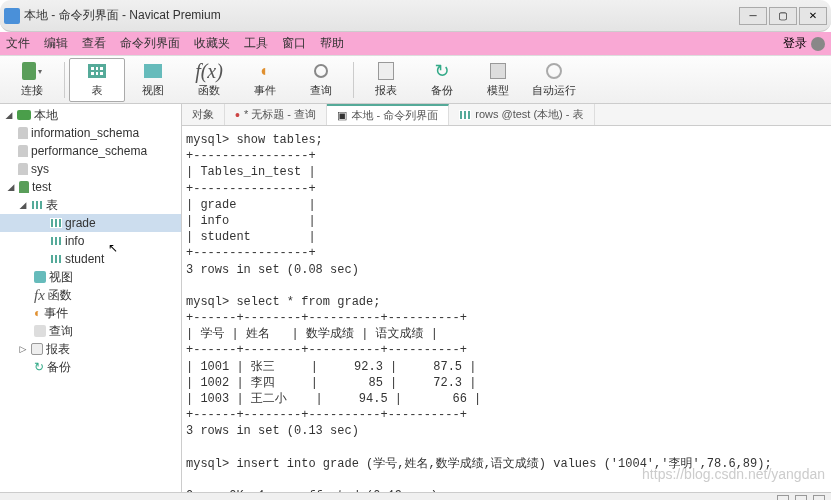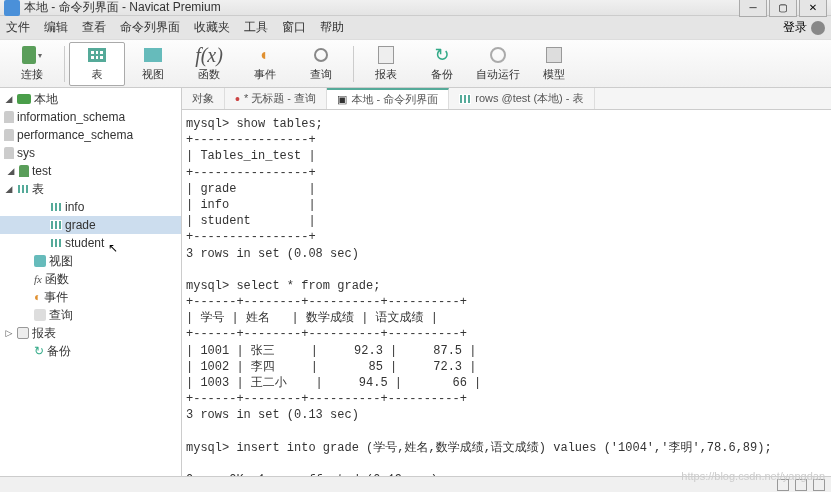--- a/index.html
+++ b/index.html
@@ -1,24 +1,24 @@
 <!DOCTYPE html>
 <html><head>
 <meta charset="utf-8">
 <style>
 * { box-sizing: border-box; margin: 0; padding: 0; font-family: "Microsoft YaHei", sans-serif; }
 body { width: 831px; height: 500px; background: #fff; font-size: 12px; overflow: hidden; position: relative; }
 
-.titlebar { height: 16px; background: linear-gradient(#f0f0f0,#e4e4e4); border-bottom: 1px solid #ccc; display: flex; align-items: center; padding: 0 4px; }
+.titlebar { height: 32px; background: linear-gradient(#f0f0f0,#e4e4e4); border-bottom: 1px solid #ccc; display: flex; align-items: center; padding: 0 4px; border-radius: 11px; }
 .titlebar .app-icon { width: 16px; height: 16px; background: #4a90d9; border-radius: 2px; margin-right: 4px; }
 .titlebar .title-text { flex: 1; color: #333; }
 .win-btns { display: flex; gap: 2px; }
 .win-btn { width: 28px; height: 18px; border: 1px solid #aaa; background: #e5e5e5; display: flex; align-items: center; justify-content: center; font-size: 10px; }
 
-.menubar { height: 24px; background: #e5e5e5; border-bottom: 1px solid #ddd; display: flex; align-items: center; padding: 0 6px; gap: 14px; }
+.menubar { height: 24px; background: #f9a8d4; border-bottom: 1px solid #ddd; display: flex; align-items: center; padding: 0 6px; gap: 14px; }
 .menu-item { color: #333; cursor: pointer; }
 .menubar .right { margin-left: auto; display: flex; align-items: center; gap: 4px; }
 .user-icon { width: 14px; height: 14px; background: #888; border-radius: 50%; }
 
 .toolbar { height: 48px; background: linear-gradient(#fdfdfd,#f0f0f0); border-bottom: 1px solid #ccc; display: flex; align-items: center; padding: 0 4px; }
 .tool-btn { width: 56px; height: 44px; display: flex; flex-direction: column; align-items: center; justify-content: center; gap: 2px; cursor: pointer; font-size: 11px; color: #333; border-radius: 2px; }
 .tool-btn.active { background: #fff; border: 1px solid #aaa; }
 .tool-ic { width: 20px; height: 20px; display: flex; align-items: center; justify-content: center; }
 .ic-link { background: #5a9e5a; border-radius: 2px; width: 18px; height: 18px; position: relative; }
 .ic-query { background: #e8a23f; border-radius: 50%; width: 18px; height: 18px; }
@@ -34,42 +34,42 @@
 .ic-auto { width: 16px; height: 16px; border: 2px solid #aaa; border-radius: 50%; }
 .ic-model { width: 16px; height: 16px; background: #ddd; border: 1px solid #999; }
 .vsep { width: 1px; height: 36px; background: #ccc; margin: 0 4px; }
 .tool-drop { font-size: 8px; color: #666; margin-left: 2px; }
 
 .main { display: flex; height: 388px; }
 .sidebar { width: 182px; border-right: 1px solid #ccc; background: #fff; overflow: auto; padding-top: 2px; }
 .tree-item { display: flex; align-items: center; height: 18px; padding-left: 4px; cursor: pointer; gap: 3px; }
 .tree-item.sel { background: #cde; }
 .expand { width: 10px; font-size: 9px; color: #555; text-align: center; }
-.pad1 { padding-left: 4px; }
+.pad1 { padding-left: 18px; }
 .pad2 { padding-left: 34px; }
 .pad3 { padding-left: 50px; }
 .ic-conn { width: 14px; height: 10px; background: #4a9e4a; border-radius: 2px; }
 .ic-db { width: 10px; height: 12px; background: #ccc; border-radius: 2px 2px 0 0; position: relative; }
 .ic-db.active { background: #5a9e5a; }
 .ic-tbl { width: 12px; height: 10px; display: grid; grid-template-columns: 1fr 1fr 1fr; background: #5a9; }
 .ic-tbl div { border: 1px solid #fff; }
 .ic-small { width: 12px; height: 12px; border-radius: 2px; }
 .tree-label { font-size: 12px; color: #333; }
 
 .content { flex: 1; display: flex; flex-direction: column; }
 .subtabs { height: 22px; border-bottom: 1px solid #ccc; display: flex; align-items: center; background: #f5f5f5; font-size: 11px; }
 .subtab { padding: 0 10px; height: 100%; display: flex; align-items: center; gap: 4px; border-right: 1px solid #ddd; cursor: pointer; color: #555; }
 .subtab.active { background: #fff; border-top: 2px solid #5a9; }
 .dot-red { color: #c44; font-size: 14px; }
 
 .terminal { flex: 1; background: #fff; font-family: "Courier New", monospace; font-size: 12px; color: #333; padding: 6px 4px; overflow: auto; white-space: pre; line-height: 1.35; }
 
 .statusbar { height: 16px; background: #f0f0f0; border-top: 1px solid #ccc; font-size: 10px; display: flex; align-items: center; justify-content: flex-end; padding: 0 6px; gap: 6px; }
 .stat-ic { width: 12px; height: 12px; border: 1px solid #999; }
-.watermark { position: absolute; right: 6px; bottom: 18px; font-size: 11px; color: #ccc; font-family: sans-serif; }
+.watermark { position: absolute; right: 6px; bottom: 18px; font-size: 14px; color: #ccc; font-family: sans-serif; }
 .cursor-arrow { position: absolute; left: 108px; top: 241px; font-size: 12px; color: #000; pointer-events: none; }
 </style>
 </head>
 <body>
 
 <div class="titlebar">
   <div class="app-icon"></div>
   <div class="title-text">本地 - 命令列界面 - Navicat Premium</div>
   <div class="win-btns">
     <div class="win-btn">─</div>
@@ -147,29 +147,29 @@
       <span>报表</span>
     </div>
   <div class="tool-btn">
       <div class="tool-ic">
         <span class="ic-backup">↻</span>
       </div>
       <span>备份</span>
     </div>
   <div class="tool-btn">
       <div class="tool-ic">
+        <div class="ic-model"></div>
+      </div>
+      <span>模型</span>
+    </div>
+  <div class="tool-btn">
+      <div class="tool-ic">
         <div class="ic-auto"></div>
       </div>
       <span>自动运行</span>
-    </div>
-  <div class="tool-btn">
-      <div class="tool-ic">
-        <div class="ic-model"></div>
-      </div>
-      <span>模型</span>
     </div>
 </div>
 
 <div class="main">
   <div class="sidebar">
     <div class="tree-item">
         <span class="expand">◢</span>
         <div class="ic-conn"></div>
         <span class="tree-label">本地</span>
       </div>
@@ -192,50 +192,50 @@
       </div>
     <div class="tree-item pad1">
         <span class="expand">◢</span>
         <div class="ic-tbl">
           <div></div>
           <div></div>
           <div></div>
         </div>
         <span class="tree-label">表</span>
       </div>
+    <div class="tree-item pad3 sel">
+        <div class="ic-tbl">
+          <div></div>
+          <div></div>
+          <div></div>
+        </div>
+        <span class="tree-label">grade</span>
+      </div>
     <div class="tree-item pad3">
         <div class="ic-tbl">
           <div></div>
           <div></div>
           <div></div>
         </div>
         <span class="tree-label">info</span>
       </div>
-    <div class="tree-item pad3 sel">
-        <div class="ic-tbl">
-          <div></div>
-          <div></div>
-          <div></div>
-        </div>
-        <span class="tree-label">grade</span>
-      </div>
     <div class="tree-item pad3">
         <div class="ic-tbl">
           <div></div>
           <div></div>
           <div></div>
         </div>
         <span class="tree-label">student</span>
       </div>
     <div class="tree-item pad2">
         <div class="ic-small" style="background:#6bb"></div>
         <span class="tree-label">视图</span>
       </div>
     <div class="tree-item pad2">
-        <span class="ic-fn" style="font-size:11px">fx</span>
+        <span class="ic-fn" style="font-size:15px">fx</span>
         <span class="tree-label">函数</span>
       </div>
     <div class="tree-item pad2">
         <span style="color:#e09030">◐</span>
         <span class="tree-label">事件</span>
       </div>
     <div class="tree-item pad2">
         <div class="ic-small" style="background:#ddd"></div>
         <span class="tree-label">查询</span>
       </div>

